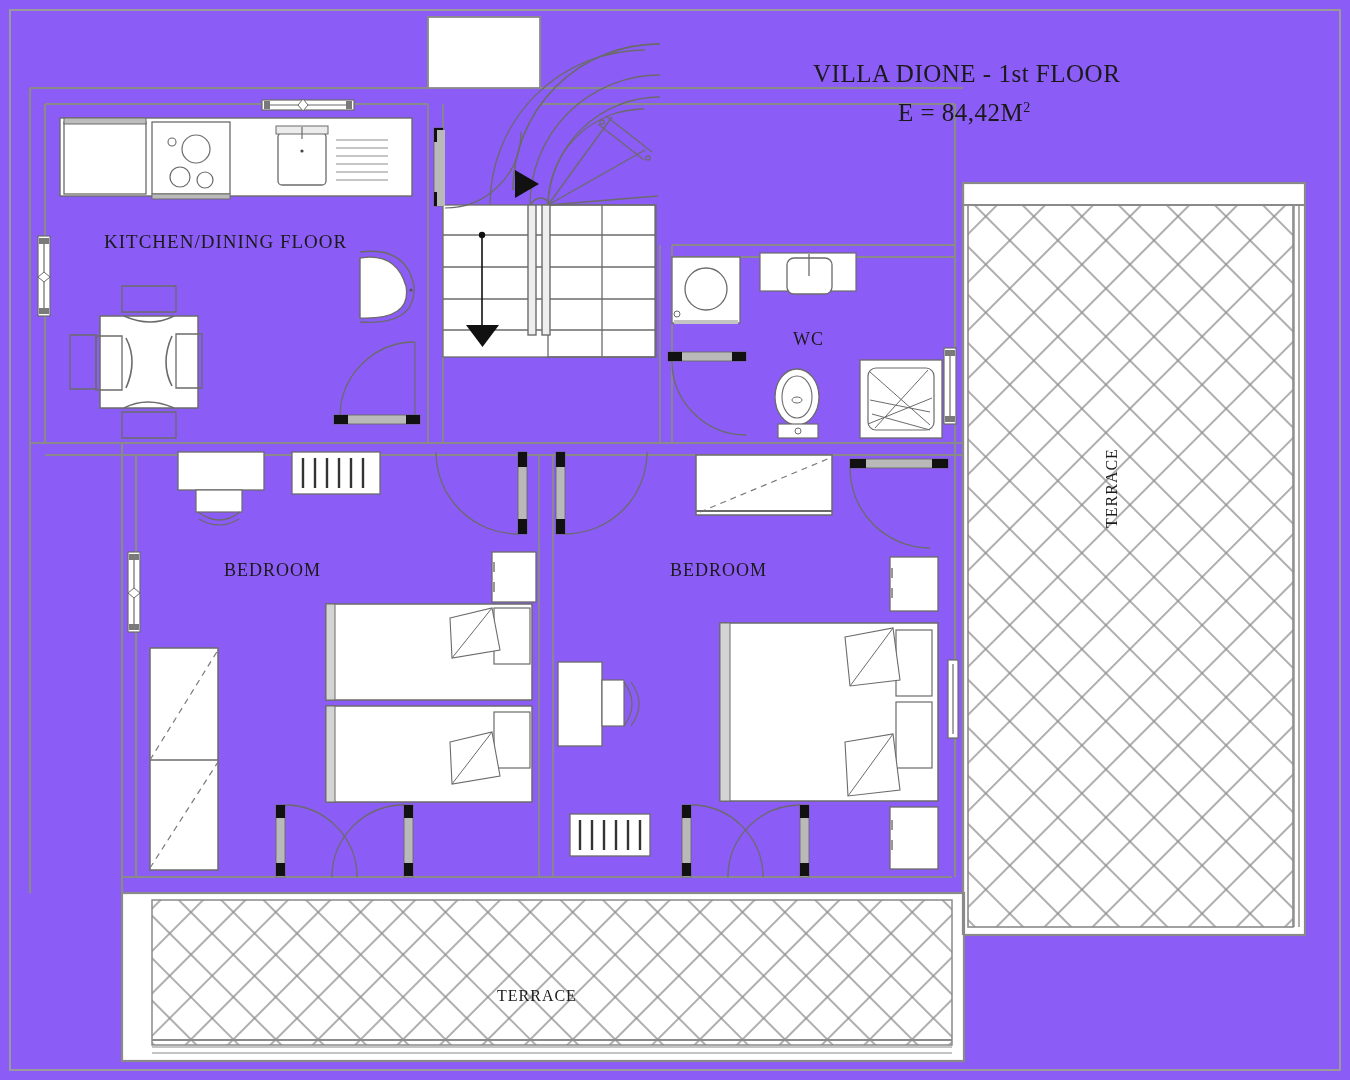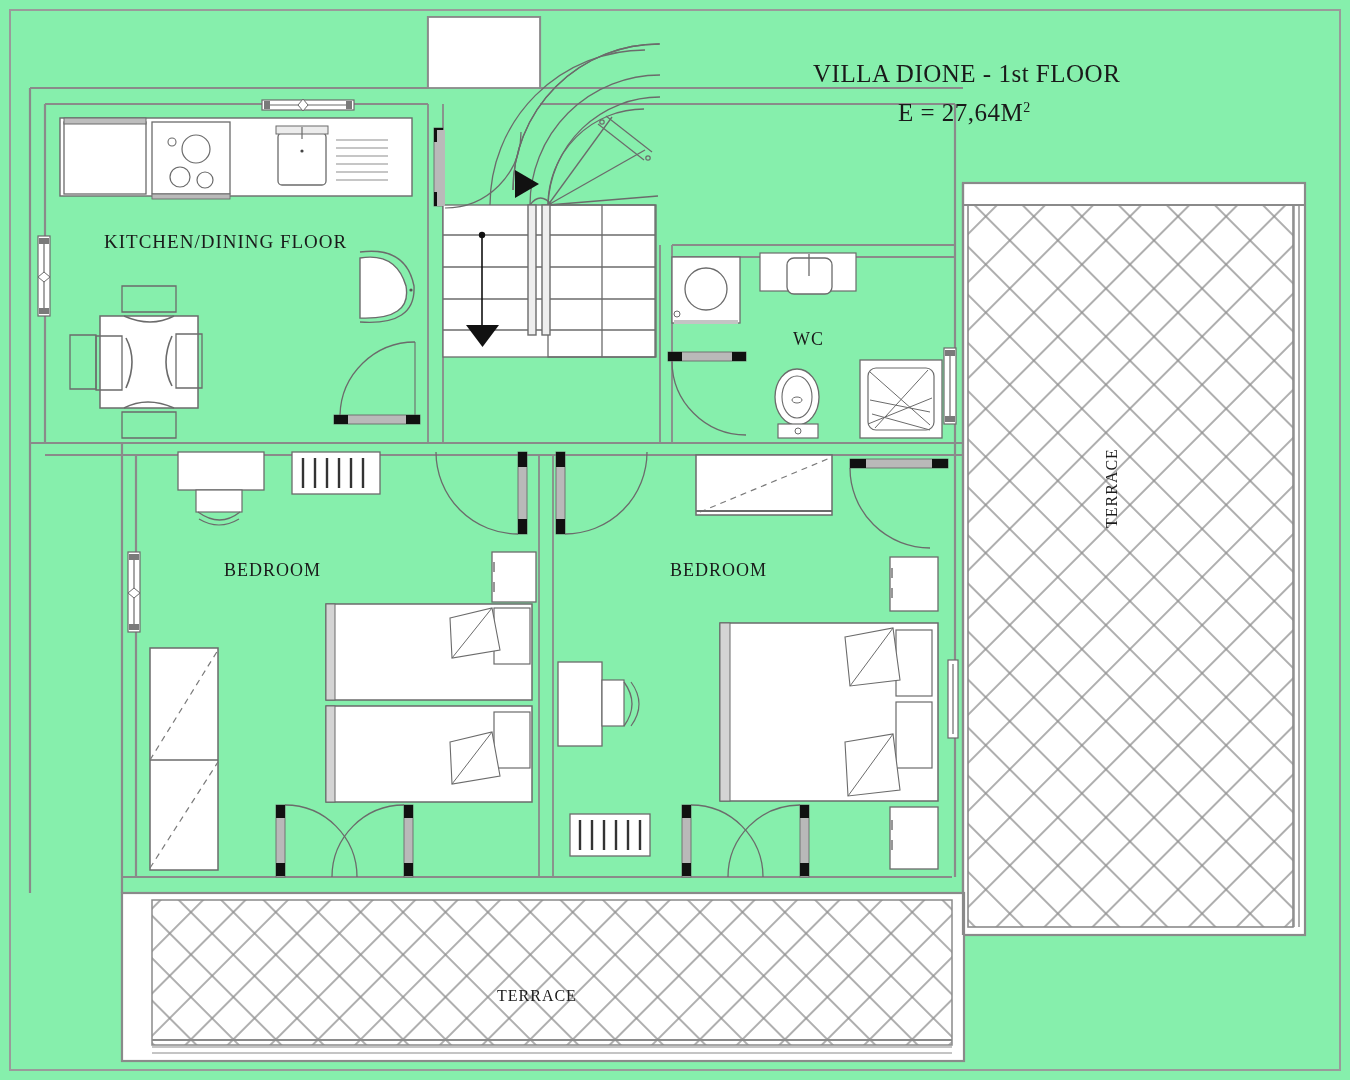--- a/index.html
+++ b/index.html
@@ -1,18 +1,18 @@
 <!DOCTYPE html>
 <html><head>
 <meta charset="utf-8">
 <style>
   html,body{margin:0;padding:0;background:#ffffff;}
   body{width:1350px;height:1080px;overflow:hidden;
        font-family:"Liberation Serif",serif;color:#111;}
-  #stage{position:relative;width:1350px;height:1080px;background:#86efac;}
+  #stage{position:relative;width:1350px;height:1080px;background:#8b5cf6;}
   #plan{position:absolute;left:0;top:0;width:1350px;height:1080px;}
   .lbl{position:absolute;font-family:"Liberation Serif",serif;color:#1a1a1a;
        letter-spacing:.5px;white-space:nowrap;}
   #title1{left:813px;top:60px;font-size:25px;}
   #title2{left:898px;top:99px;font-size:25px;}
   #title2 sup{font-size:14px;vertical-align:super;}
   #kitchenLabel{left:104px;top:231px;font-size:19px;letter-spacing:1px;}
   #wcLabel{left:793px;top:329px;font-size:18px;letter-spacing:1px;}
   #bed1Label{left:224px;top:560px;font-size:18px;letter-spacing:1px;}
   #bed2Label{left:670px;top:560px;font-size:18px;letter-spacing:1px;}
@@ -444,21 +444,21 @@
         <g>
           <rect x="948" y="660" width="10" height="78" fill="#fff" stroke="#6b6b6b" stroke-width="1.2"></rect>
           <line x1="953" y1="664" x2="953" y2="734" stroke="#6b6b6b" stroke-width="1.2"></line>
         </g>
       </g>
 
     </g>
   </svg>
 
   <div class="lbl" id="title1">VILLA DIONE - 1st FLOOR</div>
-  <div class="lbl" id="title2"><span>E = 27,64M</span><sup>2</sup></div>
+  <div class="lbl" id="title2"><span>E = 84,42M</span><sup>2</sup></div>
 
   <div class="lbl" id="kitchenLabel">KITCHEN/DINING FLOOR</div>
   <div class="lbl" id="wcLabel">WC</div>
   <div class="lbl" id="bed1Label">BEDROOM</div>
   <div class="lbl" id="bed2Label">BEDROOM</div>
   <div class="lbl" id="terr1Label">TERRACE</div>
   <div class="lbl" id="terr2Label">TERRACE</div>
 
 </div>
 

